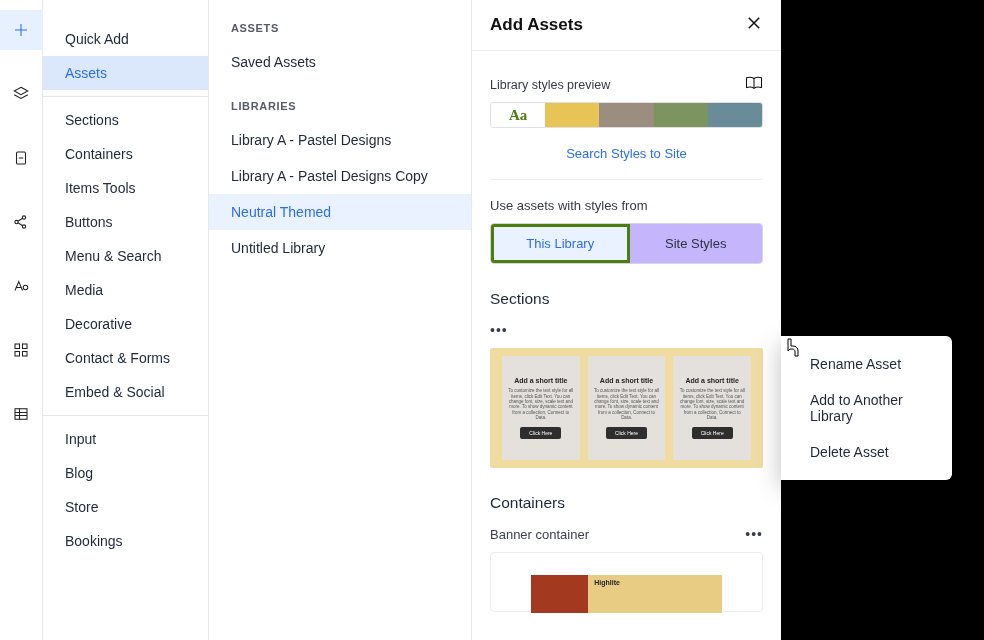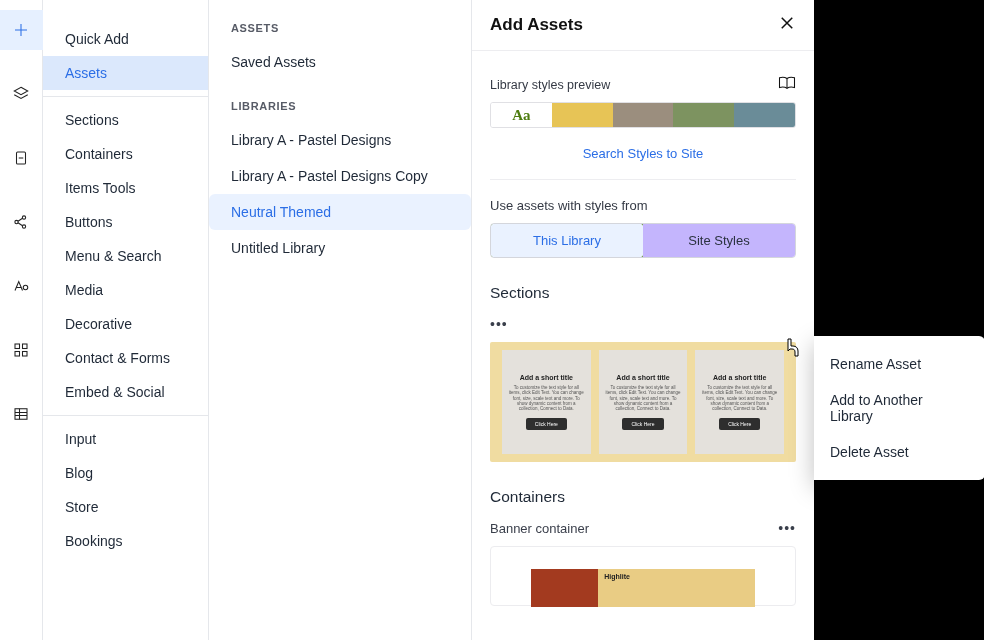--- a/index.html
+++ b/index.html
@@ -16,60 +16,60 @@
   .sidebar { width: 166px; background: #fff; border-right: 1px solid #e5e7eb; padding-top: 22px; font-size: 14px; color: #1f2937; }
   .sidebar .item { padding: 9px 12px 9px 22px; cursor: pointer; }
   .sidebar .item.active { background: #dbe8fc; color: #2b6ee6; }
   .sidebar hr { border: none; border-top: 1px solid #e5e7eb; margin: 6px 0; }
 
   
   .libs { width: 262px; background: #fff; padding: 22px 22px 0 22px; font-size: 14px; color: #1f2937; }
   .libs h4 { font-size: 11px; letter-spacing: .06em; color: #575b66; font-weight: 700; margin-bottom: 10px; }
   .libs .entry { padding: 10px 0 10px 0; cursor: pointer; }
   .libs .spacer { height: 20px; }
-  .libs .entry.active { color: #2b6ee6; background: #eaf2ff; margin: 0 -22px; padding-left: 22px; padding-right: 22px; border-radius: 6px; }
-
-  
-  .panel { width: 343px; background: #fff; border-left: 1px solid #e5e7eb; display: flex; flex-direction: column; }
+  .libs .entry.active { color: #2b6ee6; background: #eaf2ff; margin: 0 -22px; padding-left: 22px; padding-right: 22px; }
+
+  
+  .panel { width: 310px; background: #fff; border-left: 1px solid #e5e7eb; display: flex; flex-direction: column; }
   .panel-head { display: flex; justify-content: space-between; align-items: center; padding: 14px 18px; }
   .panel-head h2 { font-size: 17px; font-weight: 700; color: #111; }
   .panel-body { padding: 10px 18px 0 18px; overflow-y: auto; flex: 1; border-top: 1px solid #ededf0; }
   .smalllbl { font-size: 12.5px; color: #353a45; margin-bottom: 8px; display: flex; justify-content: space-between; align-items: center; margin-top: 14px; }
 
   .swatches { display: flex; height: 26px; border: 1px solid #e0e0e4; border-radius: 3px; overflow: hidden; }
   .swatches > div { flex: 1 1 0; display: flex; align-items: center; justify-content: center; }
   .swatch-aa { flex: 0 0 46%; background: #fff; font-weight: 700; font-size: 15px; color: #4d7c0f; font-family: Liberation Serif, serif; }
 
   .applylink { text-align: center; color: #2b6ee6; font-size: 13px; margin: 18px 0; cursor: pointer; }
 
   .divider { border-top: 1px solid #ededf0; margin: 0 0 18px 0; }
 
   .segmented { display: flex; border: 1px solid #d4d6dc; border-radius: 4px; overflow: hidden; margin-top: 10px; }
   .segmented button { flex: 1; padding: 9px 0; font-size: 13px; border: none; background: #c4b5fd; cursor: pointer; color: #2b3240; }
-  .segmented button.sel { background: #eaf2ff; color: #2b6ee6; border: 1px solid #4d7c0f; border-radius: 3px; margin: -1px; }
+  .segmented button.sel { background: #eaf2ff; color: #2b6ee6; border: 4px solid #4d7c0f; border-radius: 3px; margin: -1px; }
 
   .sectionhead { font-size: 15.5px; font-weight: 500; color: #1f2937; margin-top: 26px; margin-bottom: 14px; }
 
   .assetrow { display: flex; justify-content: space-between; align-items: center; font-size: 13px; color: #3a3f4b; margin-bottom: 10px; }
   .dots3 { letter-spacing: 1px; cursor: pointer; color: #3a3f4b; font-size: 14px; }
 
   .preview { background: #f0dca1; height: 120px; padding: 8px 12px; display: flex; gap: 8px; border-radius: 2px; }
   .preview .card { flex: 1; background: #e4e1dc; display: flex; flex-direction: column; align-items: center; justify-content: center; padding: 6px; text-align: center; }
   .preview .card .t1 { font-size: 7px; font-weight: 700; color: #222; line-height: 1.1; margin-bottom: 3px; }
   .preview .card .t2 { font-size: 4.5px; color: #555; line-height: 1.2; margin-bottom: 6px; }
   .preview .card .btn { background: #2e2e2e; color: #fff; font-size: 5px; padding: 3px 9px; border-radius: 2px; }
 
   .bannerprev { height: 60px; background: #fff; border: 1px solid #ececef; border-radius: 4px; padding: 22px 40px 0 40px; margin-top: 0; }
   .bannerprev .inner { display: flex; height: 38px; }
   .bannerprev .l { flex: 0 0 30%; background: #a33a1f; }
   .bannerprev .r { flex: 1; background: #e9cc84; display:flex; align-items: flex-start; padding: 4px 6px; font-size: 7px; font-weight:600; color:#222; }
 
   
   .rightdark { flex: 1; background: #000; position: relative; }
-  .ctxmenu { position: absolute; left: 0; top: 336px; width: 171px; background: #fff; border-radius: 0 6px 6px 0; box-shadow: 0 8px 24px rgba(0,0,0,.25); padding: 10px 0; }
+  .ctxmenu { position: absolute; left: 0; top: 336px; width: 171px; background: #fff; border-radius: 0 6px 6px 0; box-shadow: 0 8px 24px rgba(0,0,0,.25); padding: 10px 13px; }
   .ctxmenu .mi { padding: 10px 16px; font-size: 14px; color: #1f2937; cursor: pointer; }
 
   .cursor { position: absolute; left: 783px; top: 338px; width: 16px; height: 20px; pointer-events: none; }
   .cursor svg { width: 16px; height: 20px; }
 
   .close-x { cursor: pointer; color: #111; }
   .close-x svg { width: 18px; height: 18px; stroke: currentColor; stroke-width: 2; }
   .bookicon svg { width: 18px; height: 16px; stroke: #111; fill: none; stroke-width: 1.4; }
 </style>
 </head>

